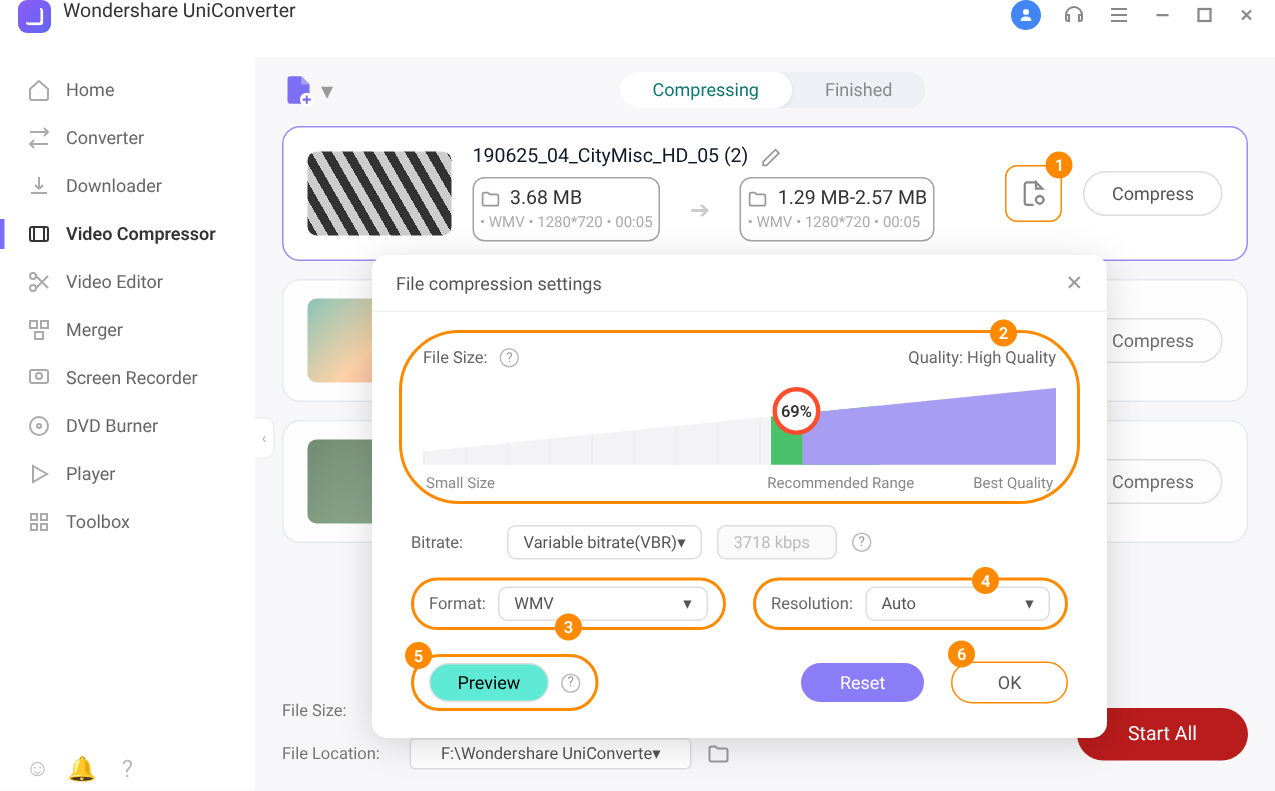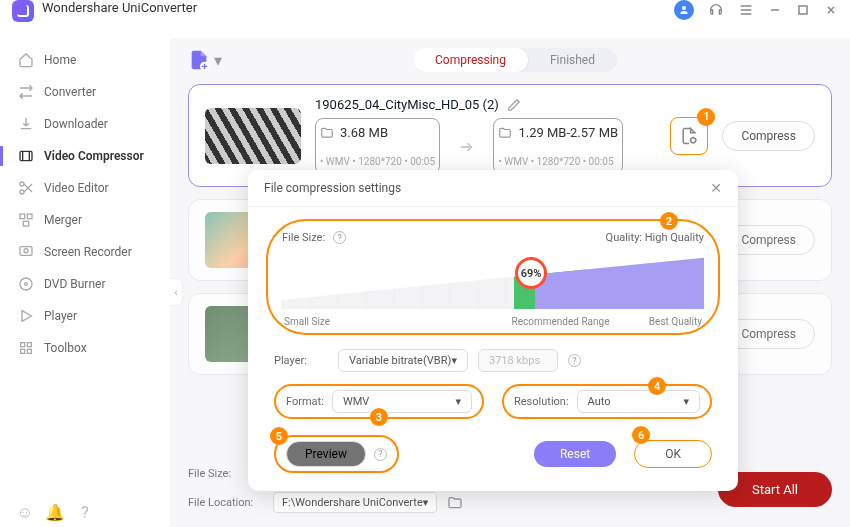--- a/index.html
+++ b/index.html
@@ -17,43 +17,43 @@
 .nav-item{display:flex;align-items:center;gap:10px;padding:8px 18px;font-size:12px;color:#666;cursor:pointer}
 .nav-item.active{color:#333;font-weight:600;position:relative}
 .nav-item.active::before{content:"";position:absolute;left:0;top:6px;bottom:6px;width:3px;background:#7c6ef5}
 .nav-icon{width:16px;height:16px;flex-shrink:0;color:#aaa}
 .nav-item.active .nav-icon{color:#333}
 .content{flex:1;padding:10px 18px;position:relative;overflow:hidden}
 .topbar{display:flex;align-items:center;margin-bottom:12px}
 .add-icon{width:22px;height:22px;color:#7c6ef5}
 .tab-switch{margin:0 auto;display:flex;background:#eef0f5;border-radius:14px;overflow:hidden}
 .tab{padding:5px 22px;font-size:12px;color:#888;cursor:pointer}
-.tab.active{background:#fff;color:#b91c1c;border-radius:14px;box-shadow:0 1px 3px rgba(0,0,0,.08)}
+.tab.active{background:#fff;color:#0f766e;border-radius:14px;box-shadow:0 1px 3px rgba(0,0,0,.08)}
 .card{border:1px solid #e5e7f0;border-radius:12px;padding:12px 16px;margin-bottom:12px;display:flex;align-items:center;gap:14px;background:#fff}
 .card.highlight{border:1.5px solid #9b8cf5}
 .thumb{width:96px;height:56px;border-radius:6px;background:linear-gradient(135deg,#444,#888);position:relative;overflow:hidden;flex-shrink:0}
 .thumb.t1{background:repeating-linear-gradient(60deg,#333 0 6px,#ccc 6px 12px)}
 .thumb.t2{background:linear-gradient(135deg,#7ba,#fc9,#f99)}
 .thumb.t3{background:linear-gradient(135deg,#5a7a5a,#8aab8a)}
 .card-body{flex:1}
 .filename{font-size:13px;color:#0f172a;display:flex;align-items:center;gap:8px;margin-bottom:6px}
 .pencil{width:14px;height:14px;color:#999}
 .sizes{display:flex;align-items:center;gap:20px}
 .sizebox{border:1px solid #a3a3a3;border-radius:8px;padding:6px 4px}
 .sizebox .sz{font-size:13px;color:#333;display:flex;align-items:center;gap:6px}
-.sizebox .meta{font-size:10px;color:#aaa;margin-top:16px}
+.sizebox .meta{font-size:10px;color:#aaa;margin-top:3px}
 .arrow-sep{color:#ccc}
 .gear-btn{width:38px;height:38px;border:1.5px solid #ff8a00;border-radius:8px;display:flex;align-items:center;justify-content:center;color:#888;position:relative}
 .compress-btn{border:1px solid #ddd;border-radius:18px;padding:7px 18px;font-size:12px;color:#555;background:#fff;cursor:pointer}
 .badge{position:absolute;width:18px;height:18px;border-radius:50%;background:#ff8a00;color:#fff;font-size:11px;display:flex;align-items:center;justify-content:center;font-weight:600;z-index:50}
 .collapse-btn{position:absolute;left:-1px;top:240px;width:14px;height:28px;background:#fff;border:1px solid #eee;border-radius:0 6px 6px 0;display:flex;align-items:center;justify-content:center;color:#aaa;font-size:10px}
 .footer{position:absolute;bottom:0;left:170px;right:0;padding:10px 18px 14px;display:flex;flex-direction:column;gap:8px;background:#f7f7fa}
 .footer-row{display:flex;align-items:center;gap:10px;font-size:11px;color:#777}
 .footer-row .lbl{width:75px}
-.footer-select{border:1px solid #ddd;border-radius:4px;padding:3px 8px;font-size:11px;color:#555;background:#fff;min-width:150px;display:flex;justify-content:space-between;align-items:center}
+.footer-select{border:1px solid #ddd;border-radius:4px;padding:3px 20px;font-size:11px;color:#555;background:#fff;min-width:150px;display:flex;justify-content:space-between;align-items:center}
 .start-btn{position:absolute;right:18px;bottom:20px;background:#b91c1c;color:#fff;border:none;border-radius:20px;padding:10px 34px;font-size:13px;cursor:pointer}
 .statusbar{position:absolute;bottom:8px;left:18px;display:flex;gap:16px;color:#bbb}
 .statusbar span{width:14px;height:14px;display:flex;align-items:center;justify-content:center}
 .dialog{position:absolute;left:248px;top:170px;width:490px;background:#fff;border-radius:10px;box-shadow:0 4px 24px rgba(0,0,0,.15);z-index:40;padding-bottom:18px}
 .dlg-head{display:flex;align-items:center;padding:10px 16px;border-bottom:1px solid #f0f0f0}
 .dlg-title{font-size:12px;color:#555}
 .dlg-close{margin-left:auto;color:#999;cursor:pointer;font-size:14px}
 .slider-wrap{margin:12px 18px 8px;border:2px solid #ff8a00;border-radius:40px;padding:10px 14px 6px;position:relative}
 .slider-meta{display:flex;font-size:11px;color:#666;align-items:center;gap:8px;margin-bottom:6px}
 .slider-meta .fs-val{border:1px solid #eee;border-radius:10px;padding:2px 8px}
@@ -65,21 +65,21 @@
 .wedge .green{position:absolute;left:55%;right:28%;top:0;bottom:0;background:#4ac26b}
 .wedge .purple{position:absolute;left:60%;right:0;top:0;bottom:0;background:#a79df2}
 .handle{position:absolute;left:59%;top:36%;width:32px;height:32px;border:3px solid #ff4d2e;border-radius:50%;background:#fff;display:flex;align-items:center;justify-content:center;font-size:11px;font-weight:600;color:#333;transform:translate(-50%,-50%)}
 .slider-labels{display:flex;justify-content:space-between;font-size:10px;color:#888;margin-top:2px;padding:0 2px}
 .row{display:flex;align-items:center;gap:10px;padding:6px 26px;font-size:11px;color:#666}
 .row .lbl{width:54px}
 .sel{border:1px solid #ddd;border-radius:6px;padding:4px 10px;font-size:11px;color:#555;background:#fff;display:flex;align-items:center;justify-content:space-between;min-width:110px}
 .sel.disabled{color:#bbb;background:#fafafa}
 .dlg-actions{display:flex;align-items:center;padding:10px 26px 0;gap:10px}
 .preview-wrap{display:flex;align-items:center;gap:8px;border:2px solid #ff8a00;border-radius:20px;padding:4px 10px}
-.btn-preview{border:1px solid #ddd;border-radius:16px;padding:5px 18px;font-size:12px;background:#737373;cursor:pointer}
+.btn-preview{border:1px solid #ddd;border-radius:16px;padding:5px 18px;font-size:12px;background:#5eead4;cursor:pointer}
 .btn-reset{margin-left:auto;background:#8b7cf7;color:#fff;border:none;border-radius:16px;padding:6px 26px;font-size:12px;cursor:pointer}
 .btn-ok{border:1.5px solid #ff8a00;border-radius:16px;padding:6px 30px;font-size:12px;background:#fff;color:#555;cursor:pointer;margin-left:8px}
 .row-pair{display:flex;gap:18px;padding:6px 26px}
 .row-half{display:flex;align-items:center;gap:8px;font-size:11px;color:#666;border:2px solid #ff8a00;border-radius:18px;padding:4px 10px;flex:1;position:relative}
 .row-half .sel{flex:1}
 svg{display:block}
 </style>
 </head>
 <body>
 
@@ -293,21 +293,21 @@
       <div class="handle">69%</div>
     </div>
     <div class="slider-labels">
       <span>Small Size</span>
       <span style="margin-left:34%">Recommended Range</span>
       <span>Best Quality</span>
     </div>
   </div>
 
   <div class="row">
-    <span class="lbl">Player:</span>
+    <span class="lbl">Bitrate:</span>
     <div class="sel" style="min-width:130px">
         <span>Variable bitrate(VBR)</span>
         <span>▾</span>
       </div>
     <div class="sel disabled" style="min-width:80px">
         <span>3718 kbps</span>
       </div>
     <span class="info-icon">?</span>
   </div>
 

